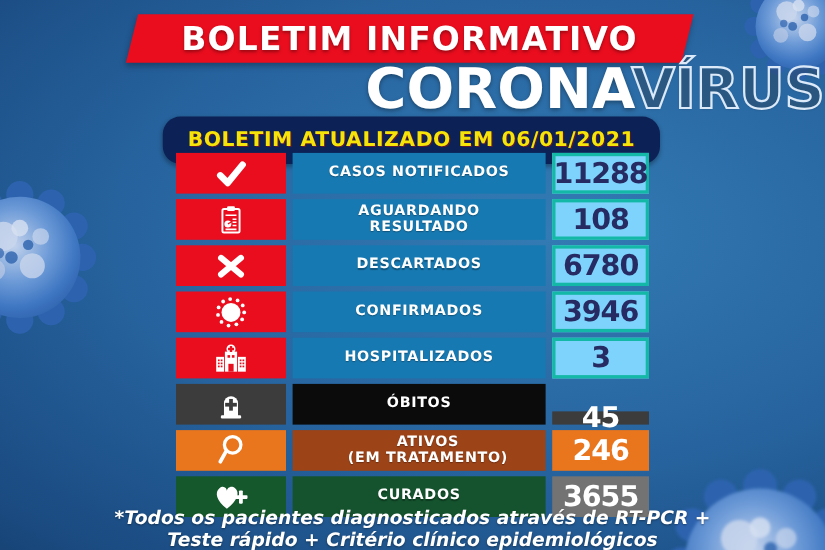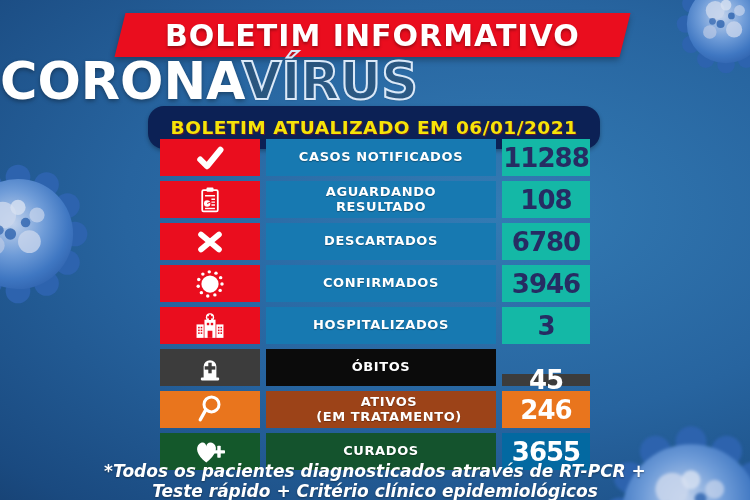--- a/index.html
+++ b/index.html
@@ -17,21 +17,21 @@
     position:absolute;left:120px;top:13px;width:505px;height:44px;
     background:#ea0d1e;transform:skewX(-14deg);
     display:flex;align-items:center;justify-content:center;
     box-shadow:0 3px 6px rgba(0,0,0,.3);
   }
   .banner span{
     transform:skewX(14deg);color:#ffffff;font-weight:bold;font-size:30px;
     letter-spacing:1px;text-shadow:0 2px 3px rgba(0,0,0,.35);white-space:nowrap;
   }
   .title{
-    position:absolute;left:0;top:56px;width:750px;text-align:left;
+    position:absolute;left:0;top:56px;width:750px;text-align:right;
     font-weight:bold;font-size:51px;line-height:1;letter-spacing:0px;white-space:nowrap;
   }
   .title .solid{color:#ffffff;text-shadow:0 2px 4px rgba(0,0,0,.35);}
   .title .outline{
     color:rgba(255,255,255,0.05);
     -webkit-text-stroke:2px #dbe9f8;
     text-shadow:0 1px 2px rgba(0,0,0,.25);
   }
   .pill{
     position:absolute;left:148px;top:106px;width:452px;height:43px;border-radius:16px;
@@ -59,24 +59,24 @@
     font-weight:bold;font-size:26px;letter-spacing:-1px;white-space:nowrap;
   }
   .t-red{background:#ea0d1e;}
   .t-gray{background:#3c3c3c;}
   .t-orange{background:#e9751d;}
   .t-dgreen{background:#14582b;}
   .l-blue{background:#1779b1;}
   .l-black{background:#0b0b0b;}
   .l-brown{background:#9c4318;padding-left:16px;}
   .l-green{background:#14532d;}
-  .v-white{background:#14b8a6;color:#262c63;border:1px solid #14b8a6;}
+  .v-white{background:#7dd3fc;color:#262c63;border:3px solid #14b8a6;}
   .v-gray{background:#3c3c3c;color:#ffffff;margin-top:25px;}
   .v-orange{background:#e9751d;color:#ffffff;}
-  .v-dgreen{background:#0369a1;color:#ffffff;}
+  .v-dgreen{background:#737373;color:#ffffff;}
 
   .footnote{
     position:absolute;left:0;top:462px;width:750px;text-align:center;
     color:#ffffff;font-weight:bold;font-style:italic;font-size:17px;
     line-height:1.15;text-shadow:0 1px 2px rgba(0,0,0,.4);
   }
 </style>
 </head>
 <body>
 

